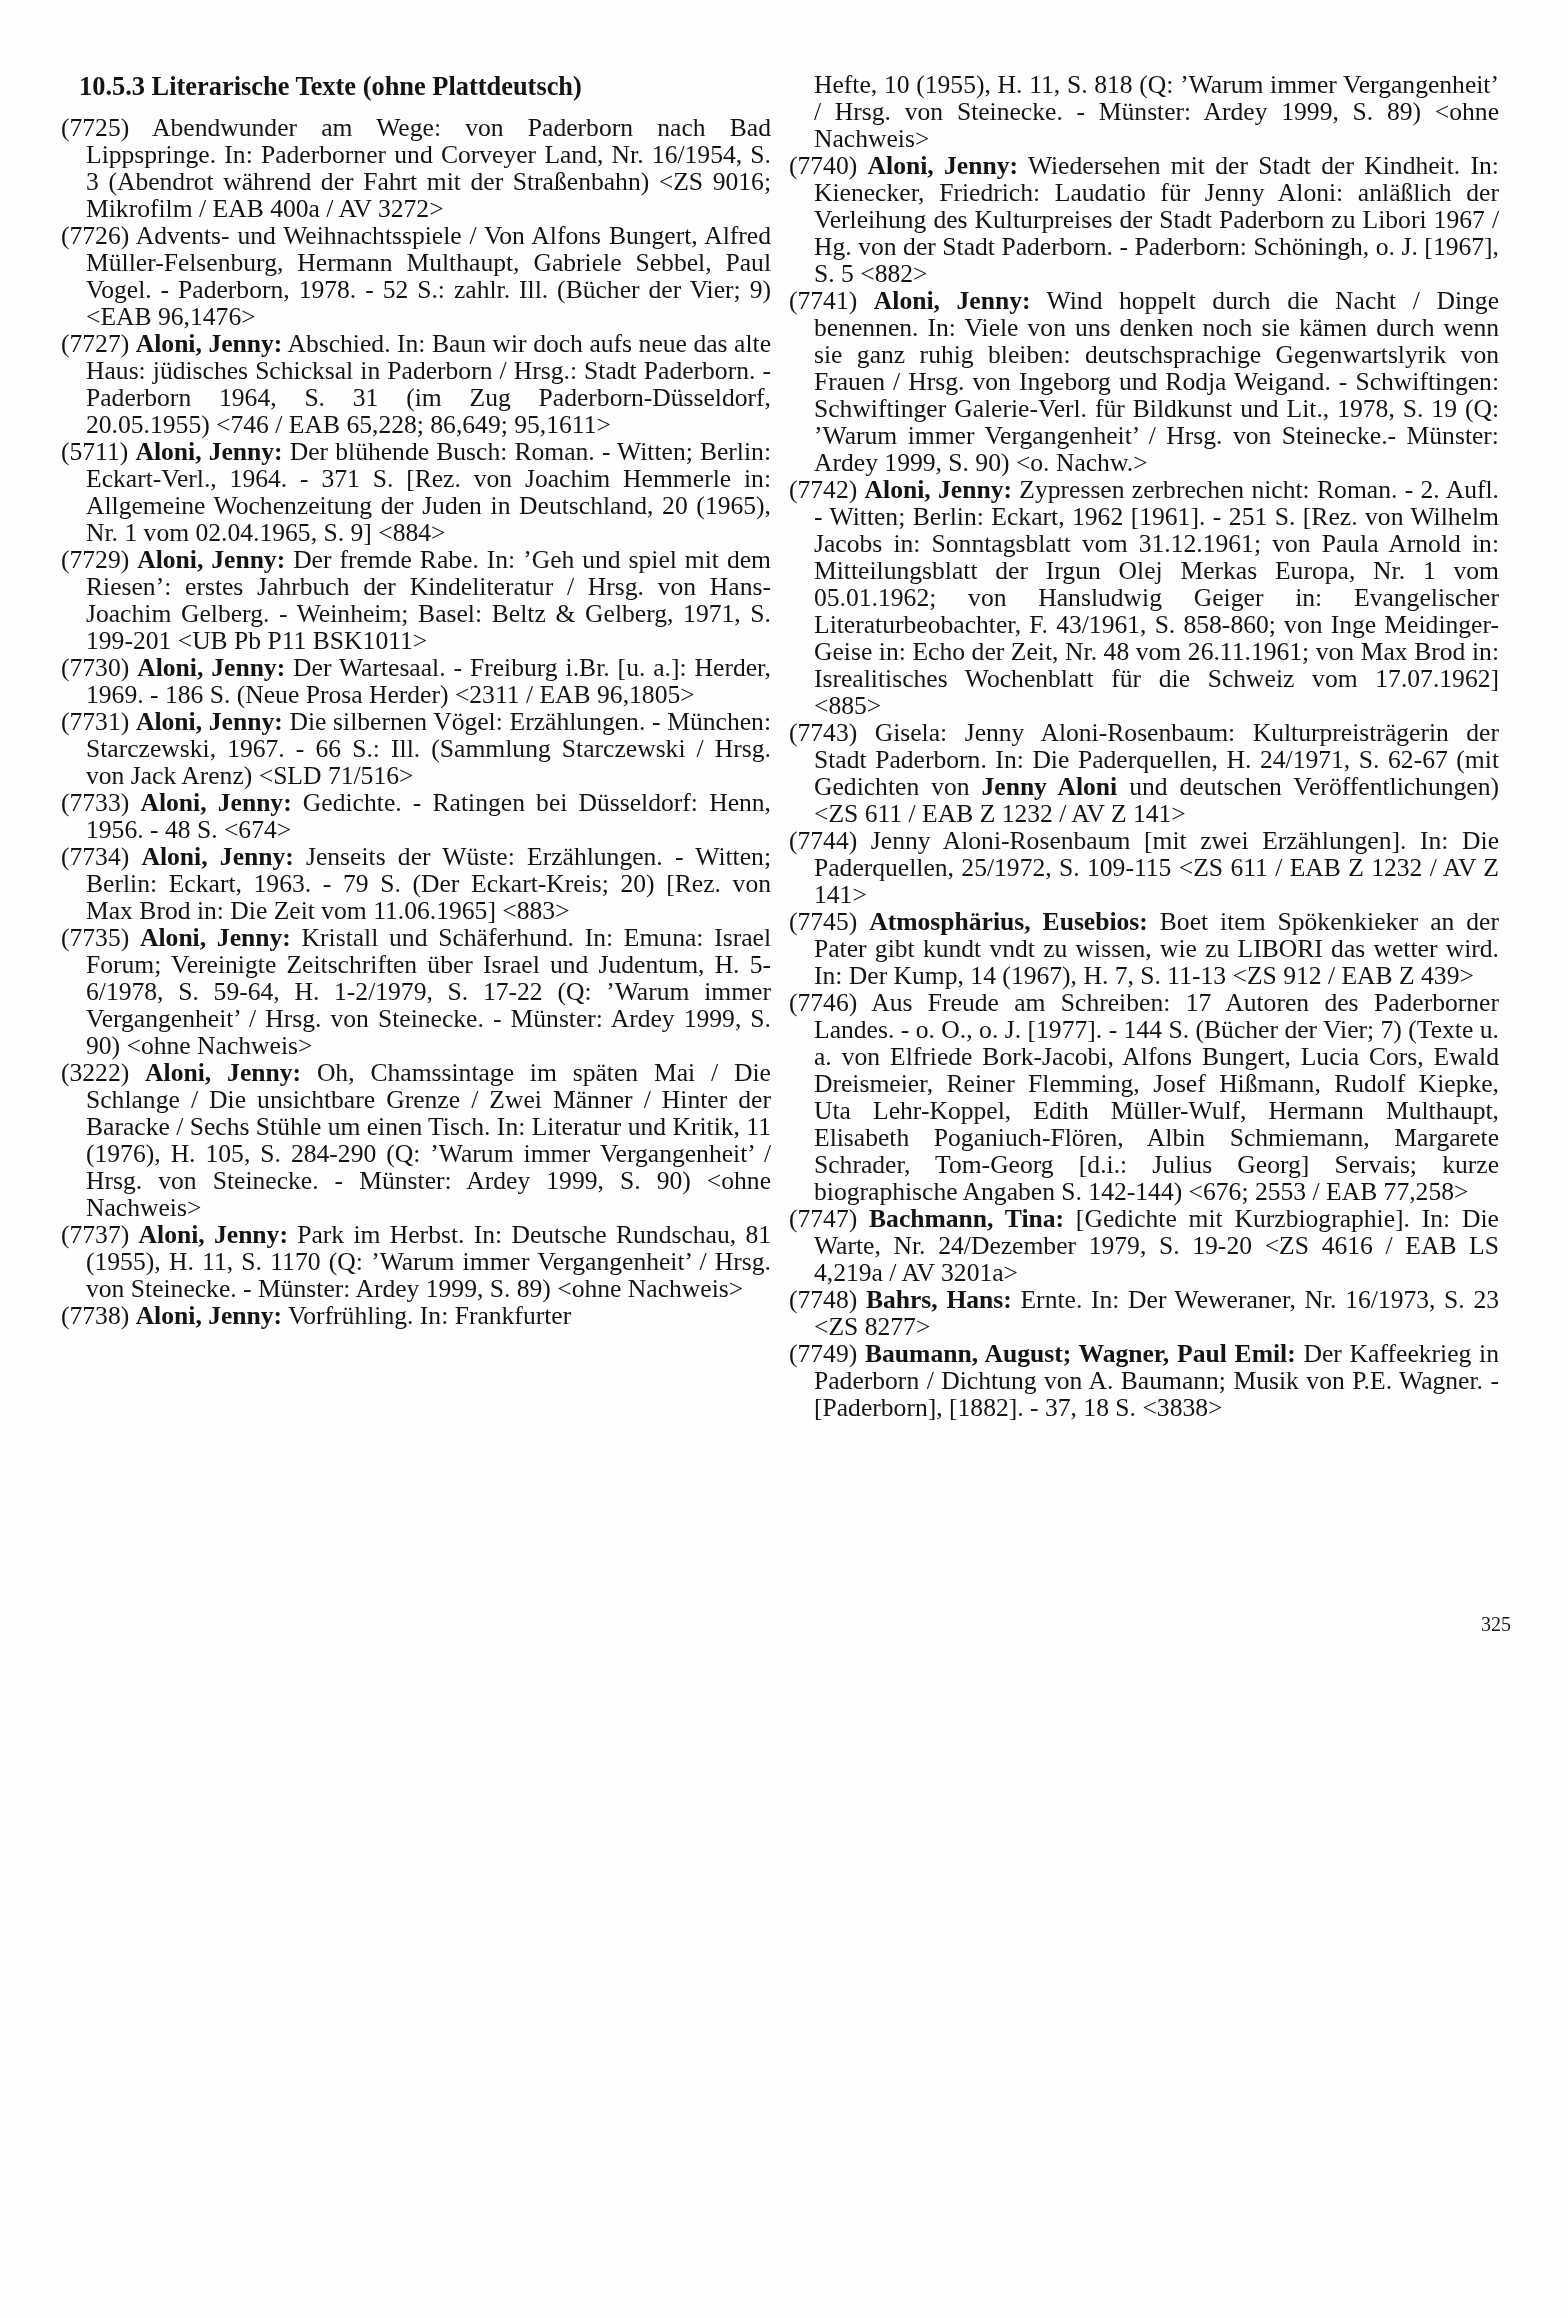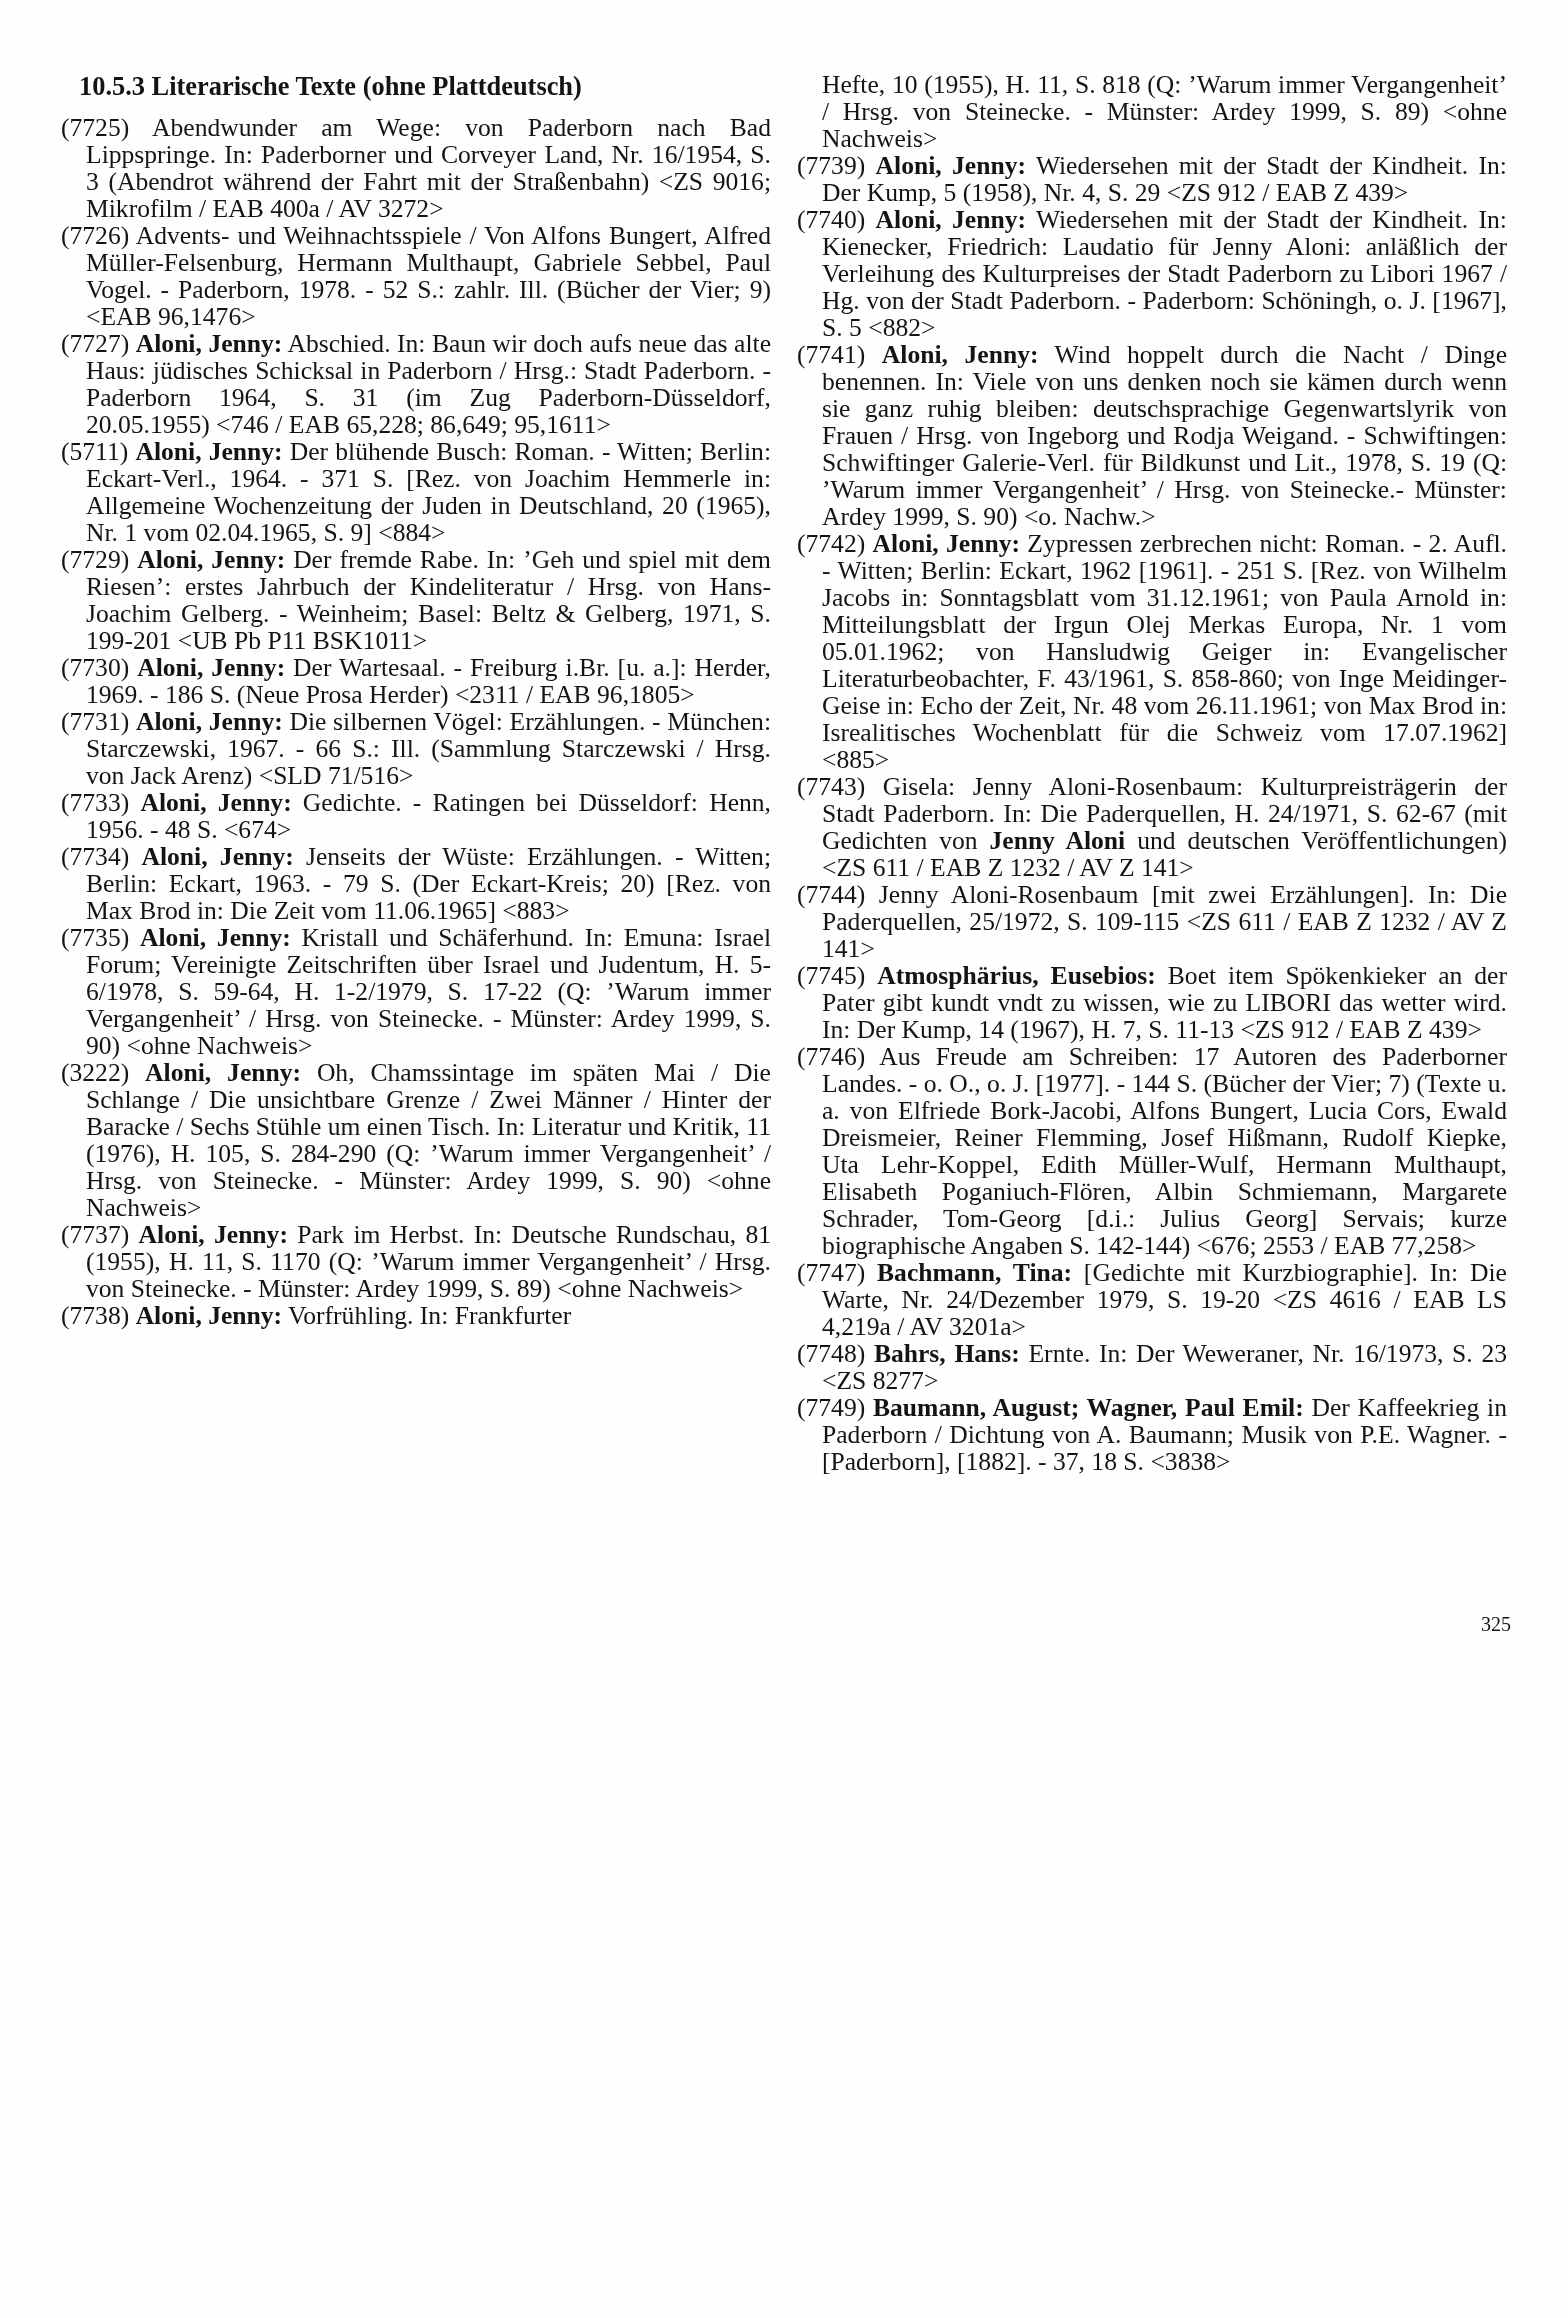--- a/index.html
+++ b/index.html
@@ -15,21 +15,21 @@
     color: #141414;
     font-family: "Liberation Serif", "DejaVu Serif", serif;
     overflow: hidden;
   }
   .content {
     position: absolute;
     top: 71px;
     left: 61px;
     width: 1451px;
     display: flex;
-    gap: 26px;
+    gap: 18px;
   }
   .column {
     width: 710px;
     font-size: 25.6px;
     line-height: 27px;
     text-align: justify;
   }
   .heading {
     font-size: 26.4px;
     line-height: 30px;
@@ -75,21 +75,20 @@
           <p class="entry"><span>(7734) </span><strong>Aloni, Jenny:</strong><span> Jenseits der Wüste: Erzählungen. - Witten; Berlin: Eckart, 1963. - 79 S. (Der Eckart-Kreis; 20) [Rez. von Max Brod in: Die Zeit vom 11.06.1965] &lt;883&gt;</span></p>
           <p class="entry"><span>(7735) </span><strong>Aloni, Jenny:</strong><span> Kristall und Schäferhund. In: Emuna: Israel Forum; Vereinigte Zeitschriften über Israel und Judentum, H. 5-6/1978, S. 59-64, H. 1-2/1979, S. 17-22 (Q: ’Warum immer Vergangenheit’ / Hrsg. von Steinecke. - Münster: Ardey 1999, S. 90) &lt;ohne Nachweis&gt;</span></p>
           <p class="entry"><span>(3222) </span><strong>Aloni, Jenny:</strong><span> Oh, Chamssintage im späten Mai / Die Schlange / Die unsichtbare Grenze / Zwei Männer / Hinter der Baracke / Sechs Stühle um einen Tisch. In: Literatur und Kritik, 11 (1976), H. 105, S. 284-290 (Q: ’Warum immer Vergangenheit’ / Hrsg. von Steinecke. - Münster: Ardey 1999, S. 90) &lt;ohne Nachweis&gt;</span></p>
           <p class="entry"><span>(7737) </span><strong>Aloni, Jenny:</strong><span> Park im Herbst. In: Deutsche Rundschau, 81 (1955), H. 11, S. 1170 (Q: ’Warum immer Vergangenheit’ / Hrsg. von Steinecke. - Münster: Ardey 1999, S. 89) &lt;ohne Nachweis&gt;</span></p>
           <p class="entry"><span>(7738) </span><strong>Aloni, Jenny:</strong><span> Vorfrühling. In: Frankfurter</span></p>
         </div>
     </div>
     <div class="column">
       <div id="right-entries">
           <p class="entry continuation"><span>Hefte, 10 (1955), H. 11, S. 818 (Q: ’Warum immer Vergangenheit’ / Hrsg. von Steinecke. - Münster: Ardey 1999, S. 89) &lt;ohne Nachweis&gt;</span></p>
-          <p class="entry"><span>(7739) </span><strong>Aloni, Jenny:</strong><span> Wiedersehen mit der Stadt der Kindheit. In: Der Kump, 5 (1958), Nr. 4, S. 29 &lt;ZS 912 / EAB Z 439&gt;</span></p>
           <p class="entry"><span>(7740) </span><strong>Aloni, Jenny:</strong><span> Wiedersehen mit der Stadt der Kindheit. In: Kienecker, Friedrich: Laudatio für Jenny Aloni: anläßlich der Verleihung des Kulturpreises der Stadt Paderborn zu Libori 1967 / Hg. von der Stadt Paderborn. - Paderborn: Schöningh, o. J. [1967], S. 5 &lt;882&gt;</span></p>
           <p class="entry"><span>(7741) </span><strong>Aloni, Jenny:</strong><span> Wind hoppelt durch die Nacht / Dinge benennen. In: Viele von uns denken noch sie kämen durch wenn sie ganz ruhig bleiben: deutschsprachige Gegenwartslyrik von Frauen / Hrsg. von Ingeborg und Rodja Weigand. - Schwiftingen: Schwiftinger Galerie-Verl. für Bildkunst und Lit., 1978, S. 19 (Q: ’Warum immer Vergangenheit’ / Hrsg. von Steinecke.- Münster: Ardey 1999, S. 90) &lt;o. Nachw.&gt;</span></p>
           <p class="entry"><span>(7742) </span><strong>Aloni, Jenny:</strong><span> Zypressen zerbrechen nicht: Roman. - 2. Aufl. - Witten; Berlin: Eckart, 1962 [1961]. - 251 S. [Rez. von Wilhelm Jacobs in: Sonntagsblatt vom 31.12.1961; von Paula Arnold in: Mitteilungsblatt der Irgun Olej Merkas Europa, Nr. 1 vom 05.01.1962; von Hansludwig Geiger in: Evangelischer Literaturbeobachter, F. 43/1961, S. 858-860; von Inge Meidinger-Geise in: Echo der Zeit, Nr. 48 vom 26.11.1961; von Max Brod in: Isrealitisches Wochenblatt für die Schweiz vom 17.07.1962] &lt;885&gt;</span></p>
           <p class="entry"><span>(7743) Gisela: Jenny Aloni-Rosenbaum: Kulturpreisträgerin der Stadt Paderborn. In: Die Paderquellen, H. 24/1971, S. 62-67 (mit Gedichten von </span><strong>Jenny Aloni</strong><span> und deutschen Veröffentlichungen) &lt;ZS 611 / EAB Z 1232 / AV Z 141&gt;</span></p>
           <p class="entry"><span>(7744) Jenny Aloni-Rosenbaum [mit zwei Erzählungen]. In: Die Paderquellen, 25/1972, S. 109-115 &lt;ZS 611 / EAB Z 1232 / AV Z 141&gt;</span></p>
           <p class="entry"><span>(7745) </span><strong>Atmosphärius, Eusebios:</strong><span> Boet item Spökenkieker an der Pater gibt kundt vndt zu wissen, wie zu LIBORI das wetter wird. In: Der Kump, 14 (1967), H. 7, S. 11-13 &lt;ZS 912 / EAB Z 439&gt;</span></p>
           <p class="entry"><span>(7746) Aus Freude am Schreiben: 17 Autoren des Paderborner Landes. - o. O., o. J. [1977]. - 144 S. (Bücher der Vier; 7) (Texte u. a. von Elfriede Bork-Jacobi, Alfons Bungert, Lucia Cors, Ewald Dreismeier, Reiner Flemming, Josef Hißmann, Rudolf Kiepke, Uta Lehr-Koppel, Edith Müller-Wulf, Hermann Multhaupt, Elisabeth Poganiuch-Flören, Albin Schmiemann, Margarete Schrader, Tom-Georg [d.i.: Julius Georg] Servais; kurze biographische Angaben S. 142-144) &lt;676; 2553 / EAB 77,258&gt;</span></p>
           <p class="entry"><span>(7747) </span><strong>Bachmann, Tina:</strong><span> [Gedichte mit Kurzbiographie]. In: Die Warte, Nr. 24/Dezember 1979, S. 19-20 &lt;ZS 4616 / EAB LS 4,219a / AV 3201a&gt;</span></p>
           <p class="entry"><span>(7748) </span><strong>Bahrs, Hans:</strong><span> Ernte. In: Der Weweraner, Nr. 16/1973, S. 23 &lt;ZS 8277&gt;</span></p>
           <p class="entry"><span>(7749) </span><strong>Baumann, August; Wagner, Paul Emil:</strong><span> Der Kaffeekrieg in Paderborn / Dichtung von A. Baumann; Musik von P.E. Wagner. - [Paderborn], [1882]. - 37, 18 S. &lt;3838&gt;</span></p>

